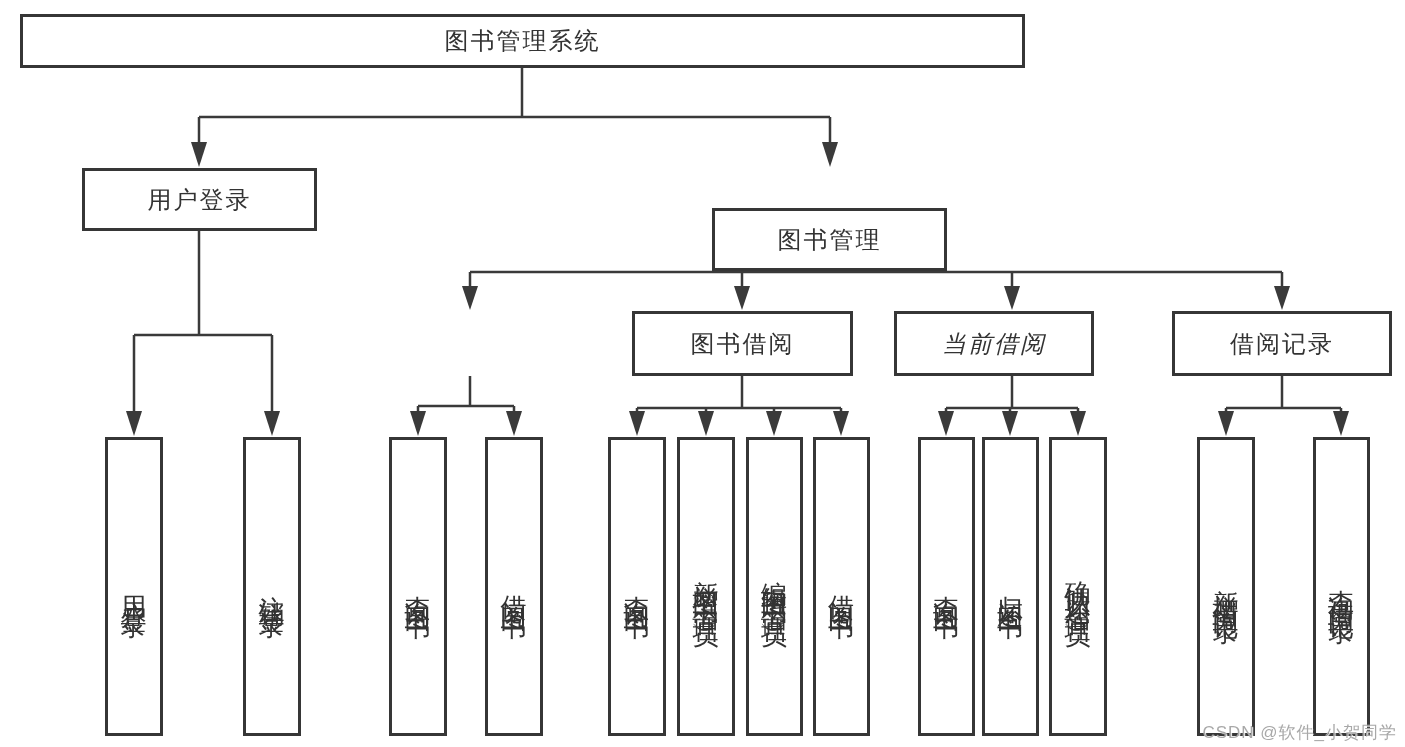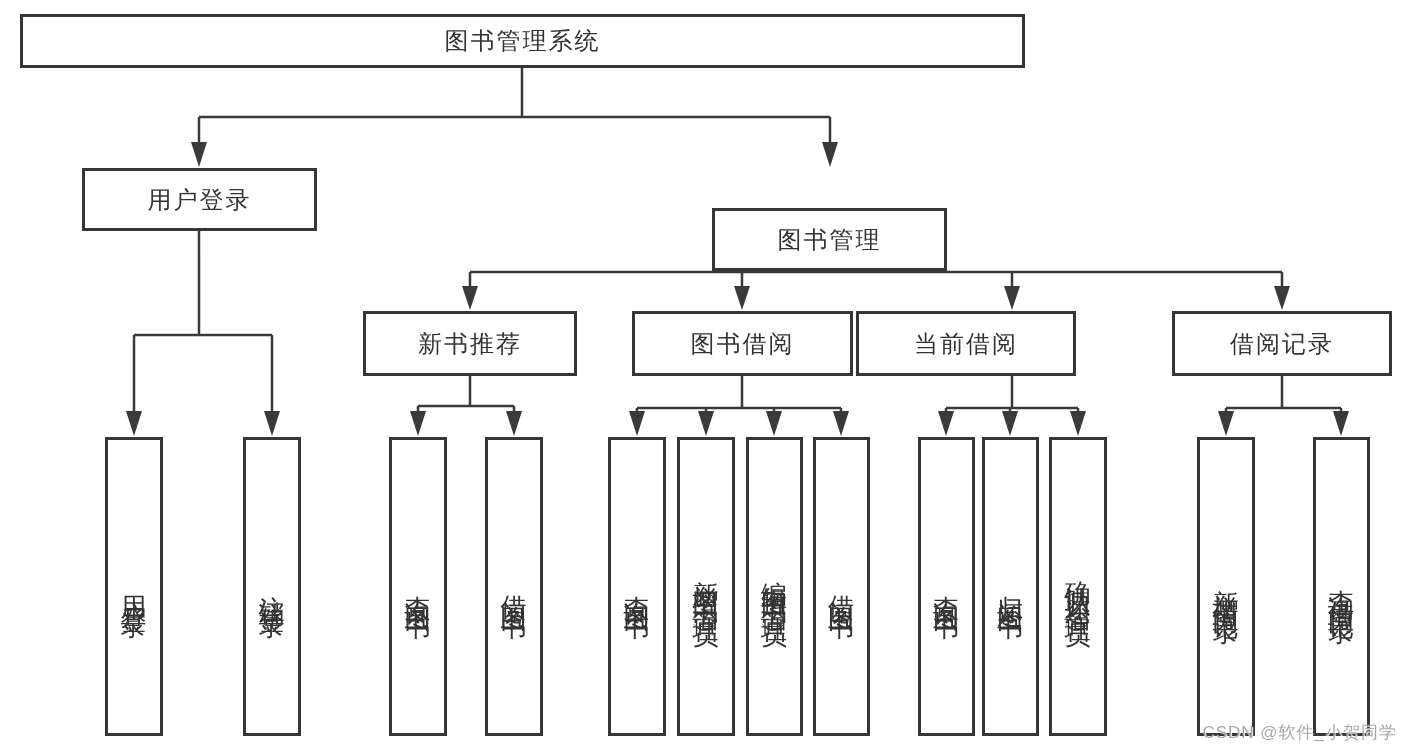--- a/index.html
+++ b/index.html
@@ -128,27 +128,24 @@
     <span>图书管理系统</span>
   </div>
 
   <div class="hbox" style="left:82px; top:168px; width:235px; height:63px;">
     <span>用户登录</span>
   </div>
   <div class="hbox" style="left:712px; top:168px; width:235px; height:63px;margin-top:40px;">
     <span>图书管理</span>
   </div>
 
-  <div class="hbox" style="left:363px; top:311px; width:214px; height:65px;">
-    <span>新书推荐</span>
-  </div>
   <div class="hbox" style="left:632px; top:311px; width:221px; height:65px;text-align:right;">
     <span>图书借阅</span>
   </div>
-  <div class="hbox" style="left:856px; top:311px; width:220px; height:65px;">
+  <div class="hbox" style="left:894px; top:311px; width:200px; height:65px;font-style:italic;">
     <span>当前借阅</span>
   </div>
   <div class="hbox" style="left:1172px; top:311px; width:220px; height:65px;">
     <span>借阅记录</span>
   </div>
 
   <div class="vbox" style="left:105px; top:437px; width:58px; height:299px;">
     <span class="vlabel">用户登录</span>
   </div>
   <div class="vbox" style="left:243px; top:437px; width:58px; height:299px;">

